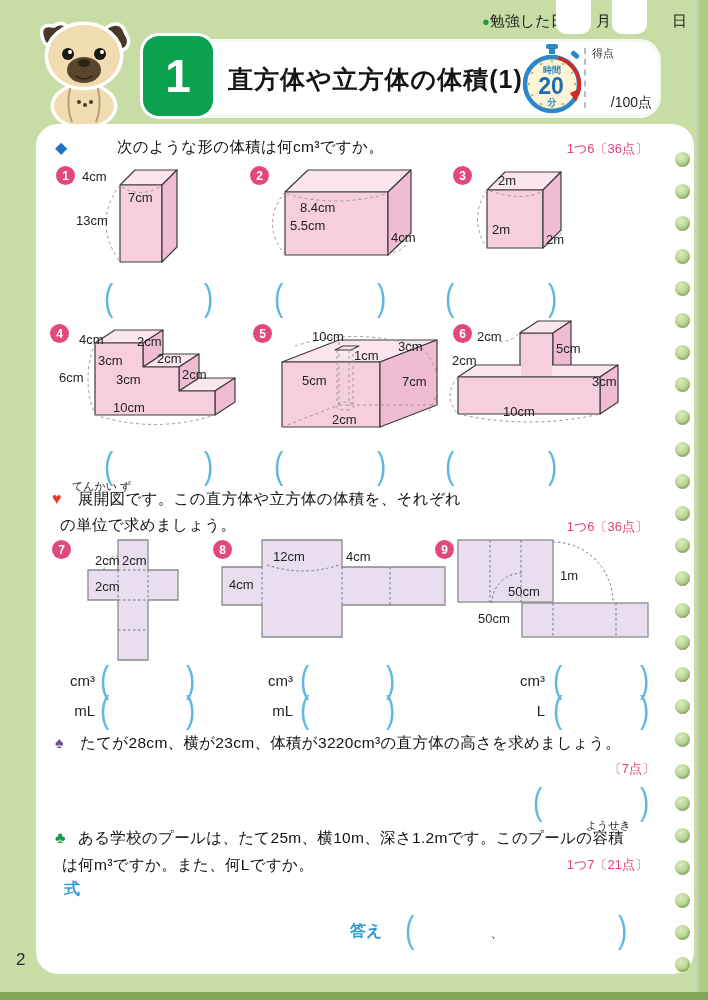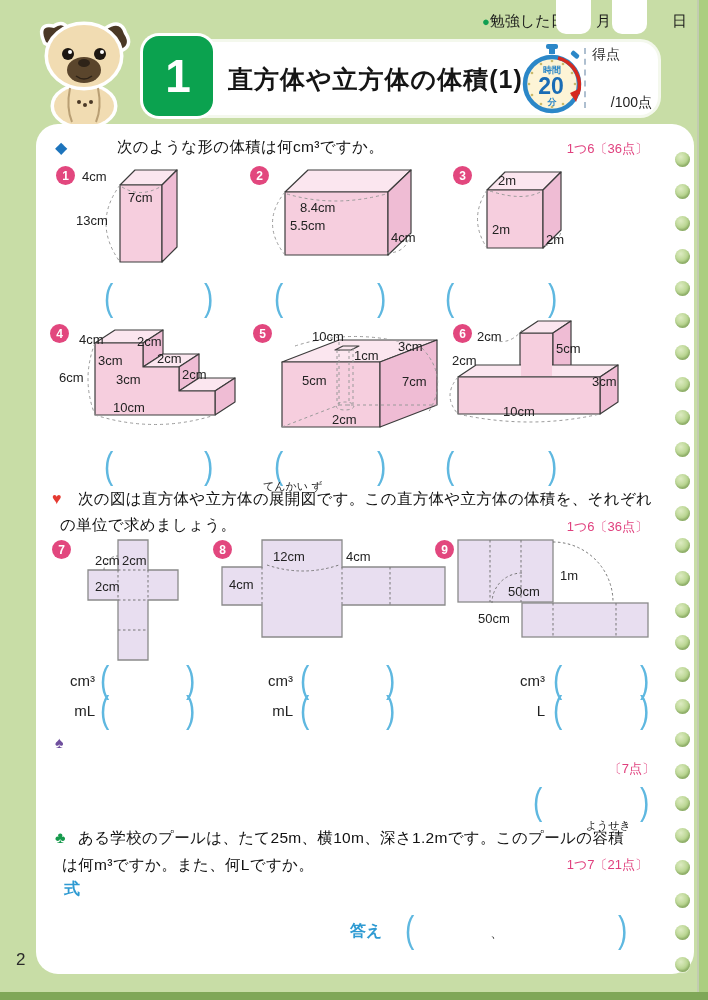--- a/index.html
+++ b/index.html
@@ -89,21 +89,21 @@
         <circle cx="14" cy="31" r="1.3"></circle>
         <circle cx="23" cy="22" r="1.3"></circle>
     </g>
     <text x="34" y="31" text-anchor="middle" style="font-size:9px;fill:#2b87c8;font-weight:bold;">時間</text>
     <text x="33" y="52" text-anchor="middle" style="font-size:23px;fill:#1a6cb5;font-weight:bold;">20</text>
     <text x="34" y="63" text-anchor="middle" style="font-size:9px;fill:#2b87c8;font-weight:bold;">分</text>
     <path d="M40,16 A28,28 0 0 1 60,52" stroke="#d6281e" stroke-width="3.5" fill="none"></path>
     <path d="M63,46 L58,60 L52,51 Z" fill="#d6281e"></path>
   </svg>
 
-  <span class="abs" style="left:592px;top:46px;font-size:14px;color:#333;">得点</span>
+  <span class="abs" style="left:592px;top:46px;font-size:11px;color:#333;">得点</span>
   <span class="abs" style="left:588px;top:94px;width:64px;text-align:right;font-size:14px;color:#222;">/100点</span>
 
   <div class="panel"></div>
 
   <span class="abs bullet" style="left:55px;top:138px;color:#1d74bc;">◆</span>
   <span class="abs txt" style="left:80px;top:137px;margin-left:37px;">次のような形の体積は何cm³ですか。</span>
   <span class="abs points" style="left:538px;top:140px;">1つ6〔36点〕</span>
 
   <span class="badge" style="left:56px;top:166px;">1</span>
   <svg class="abs" style="left:70px;top:160px;" width="130" height="135" viewBox="0 0 130 135">
@@ -231,21 +231,21 @@
 
   <span class="paren" style="left:104px;top:452px;">(</span>
   <span class="paren" style="left:204px;top:452px;">)</span>
   <span class="paren" style="left:274px;top:452px;">(</span>
   <span class="paren" style="left:377px;top:452px;">)</span>
   <span class="paren" style="left:445px;top:452px;">(</span>
   <span class="paren" style="left:548px;top:452px;">)</span>
 
   <span class="abs bullet" style="left:52px;top:490px;color:#e53a31;">♥</span>
   <div class="abs txt" style="left:78px;top:489px;">
-    <span>次の図は直方体や立方体の</span><span class="rb"><span class="fg">てんかい ず</span><span>展開図</span></span><span>です。この直方体や立方体の体積を、それぞれ</span>
+    <span class="rb"><span class="fg">てんかい ず</span><span>展開図</span></span><span>です。この直方体や立方体の体積を、それぞれ</span>
   </div>
   <span class="abs txt" style="left:60px;top:515px;text-align:right;">の単位で求めましょう。</span>
   <span class="abs points" style="left:538px;top:518px;">1つ6〔36点〕</span>
 
   <span class="badge" style="left:52px;top:540px;">7</span>
   <svg class="abs" style="left:80px;top:535px;" width="130" height="135" viewBox="0 0 130 135">
     <path class="net" d="M38,5 H68 V35 H98 V65 H68 V125 H38 V65 H8 V35 H38 Z"></path>
     <g>
       <path class="netd" d="M38,35 H68"></path>
         <path class="netd" d="M38,65 H68"></path>
@@ -304,20 +304,21 @@
   <span class="paren" style="left:100px;top:696px;">(</span>
   <span class="paren" style="left:186px;top:696px;">)</span>
   <span class="unit" style="left:257px;top:702px;">mL</span>
   <span class="paren" style="left:300px;top:696px;">(</span>
   <span class="paren" style="left:386px;top:696px;">)</span>
   <span class="unit" style="left:509px;top:702px;">L</span>
   <span class="paren" style="left:553px;top:696px;">(</span>
   <span class="paren" style="left:640px;top:696px;">)</span>
 
   <span class="abs bullet" style="left:55px;top:734px;color:#6f4f9e;">♠</span>
+  <span class="abs txt" style="left:80px;top:733px;">たてが28cm、横が23cm、体積が3220cm³の直方体の高さを求めましょう。</span>
   <span class="abs points" style="left:545px;top:760px;">〔7点〕</span>
   <span class="paren" style="left:533px;top:788px;">(</span>
   <span class="paren" style="left:640px;top:788px;">)</span>
 
   <span class="abs bullet" style="left:55px;top:829px;color:#169a4c;">♣</span>
   <div class="abs txt" style="left:78px;top:828px;">
     <span>ある学校のプールは、たて25m、横10m、深さ1.2mです。このプールの</span><span class="rb"><span class="fg">ようせき</span><span>容積</span></span>
   </div>
   <span class="abs txt" style="left:62px;top:855px;">は何m³ですか。また、何Lですか。</span>
   <span class="abs points" style="left:538px;top:856px;">1つ7〔21点〕</span>

